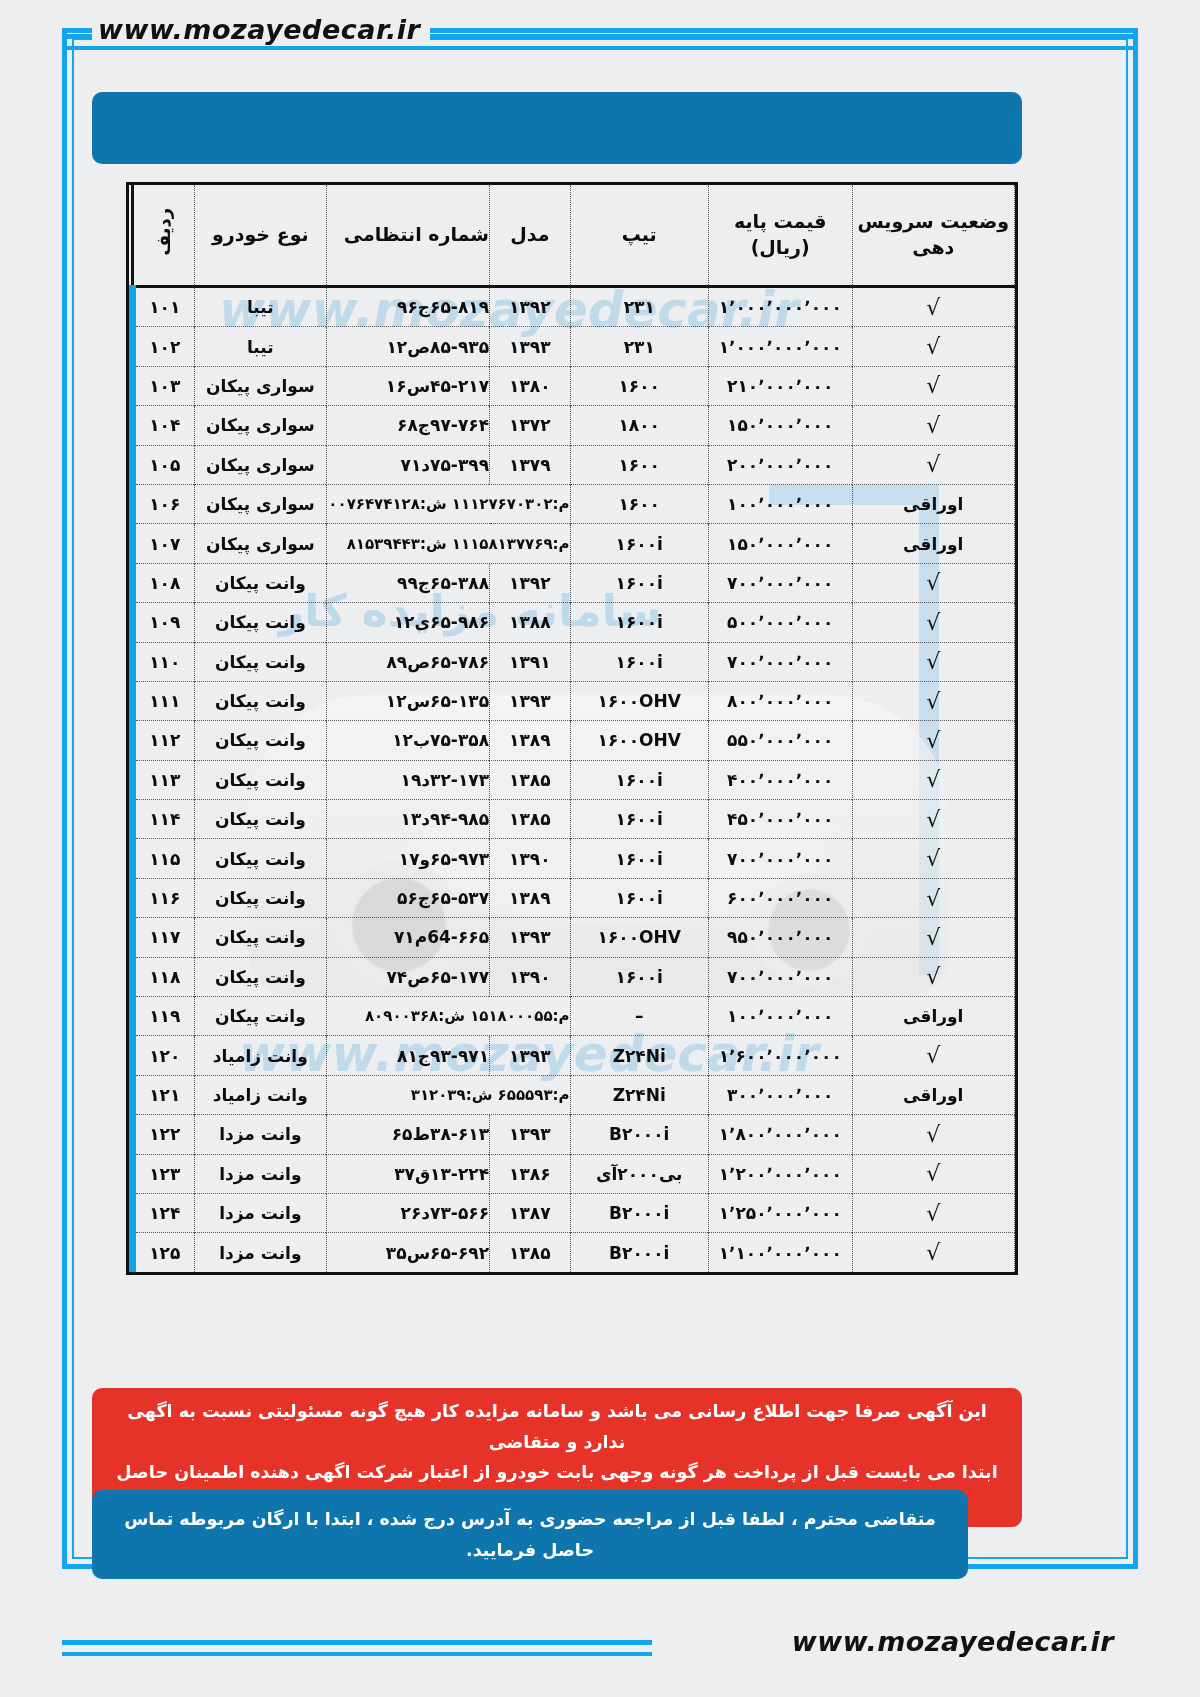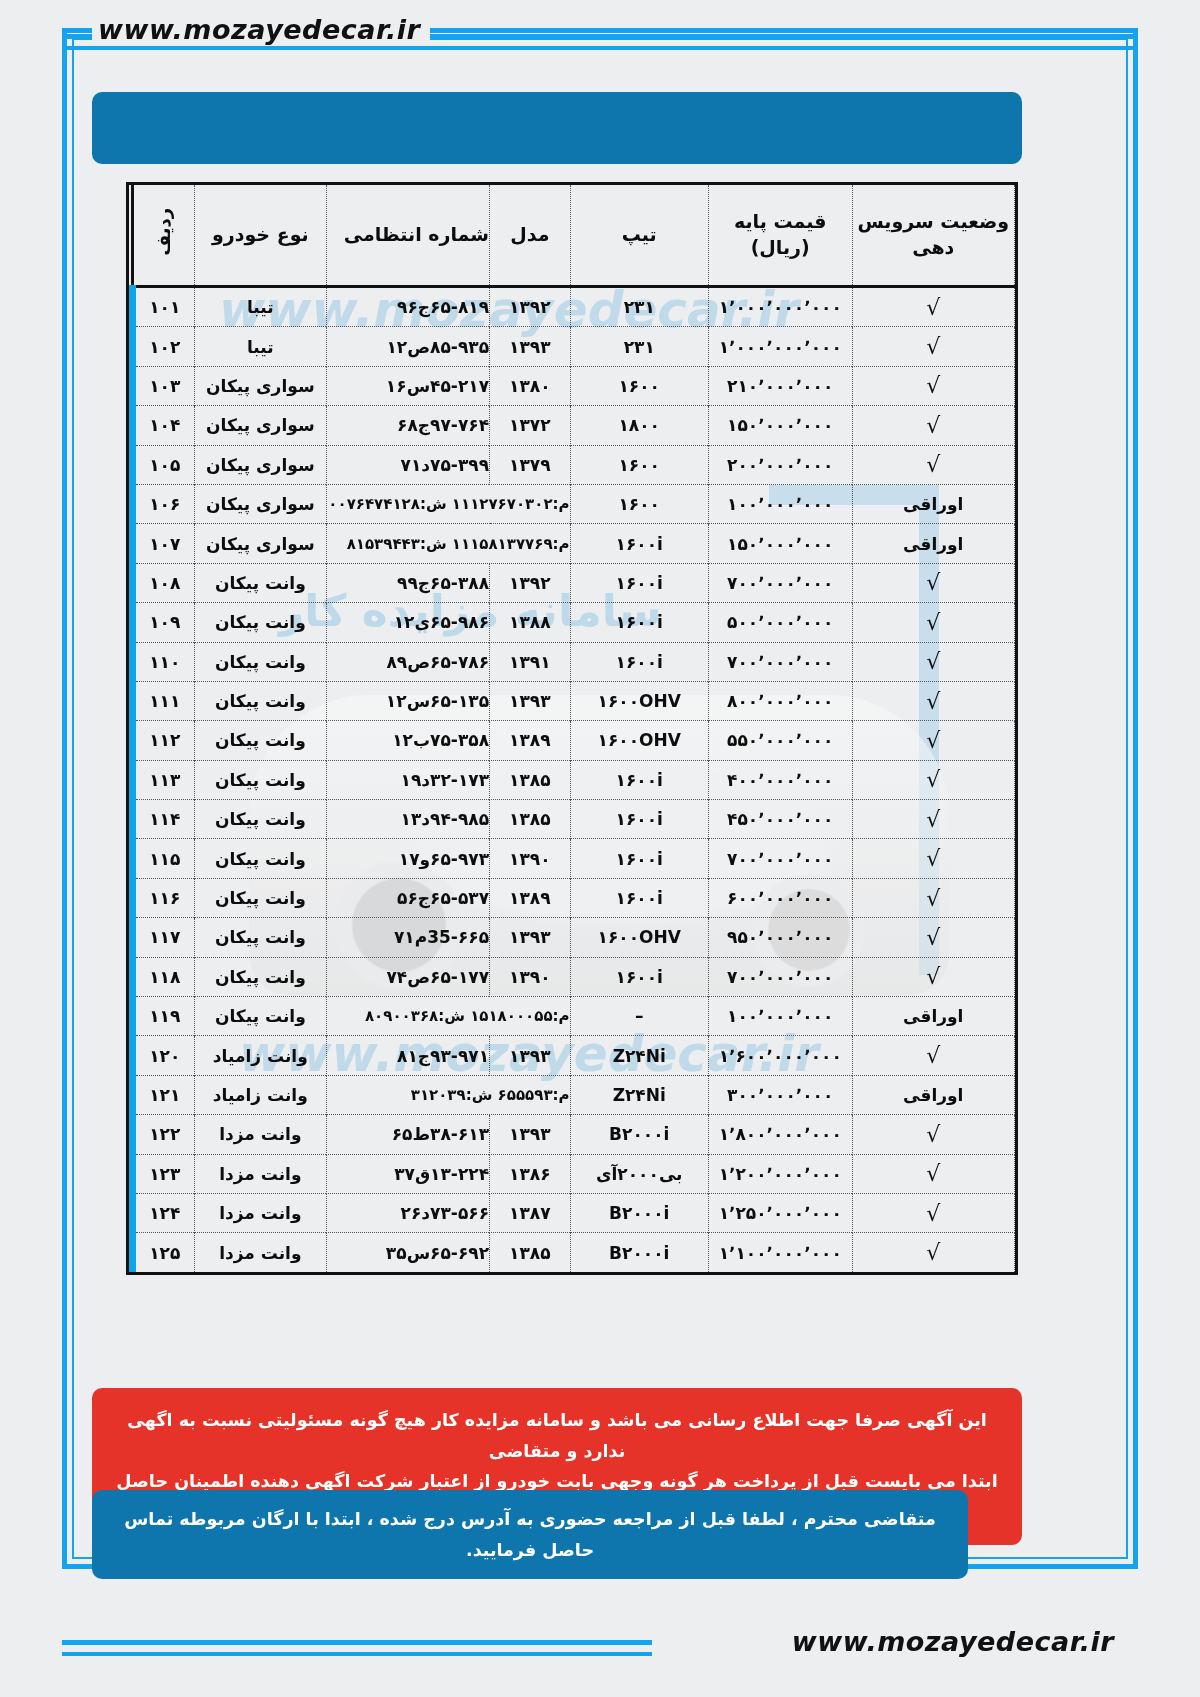--- a/index.html
+++ b/index.html
@@ -140,21 +140,21 @@
   .check{font-size:22px;font-weight:normal;}
   .vin{font-size:15px;letter-spacing:-.2px;margin-left:17px;}
 
   tbody tr:first-child td{border-top:none;}
   tbody tr:last-child td{border-bottom:none;}
 
   
   .notice-red{
     position:absolute;left:92px;top:1388px;width:930px;
     background:#e53329;border-radius:10px;
-    padding:17px 22px;box-sizing:border-box;
+    padding:8px 22px;box-sizing:border-box;
   }
   .notice-blue{
     position:absolute;left:92px;top:1490px;width:876px;
     background:#0e76ad;border-radius:10px;
     padding:14px 22px;box-sizing:border-box;
   }
   .notice-red p,.notice-blue p{
     margin:0;color:#fff;font-weight:bold;
     font-family:"DejaVu Sans",sans-serif;
     font-size:17.5px;line-height:1.75;text-align:center;
@@ -335,21 +335,21 @@
           <td class="c-model">۱۳۸۹</td>
           <td class="c-plate">۶۵-۵۳۷ج۵۶</td>
           <td class="c-car">وانت پیکان</td>
           <td class="c-no">۱۱۶</td>
         </tr>
         <tr>
           <td class="c-status check">√</td>
           <td class="c-price">۹۵۰٬۰۰۰٬۰۰۰</td>
           <td class="c-type">۱۶۰۰OHV</td>
           <td class="c-model">۱۳۹۳</td>
-          <td class="c-plate">35-۶۶۵م۷۱</td>
+          <td class="c-plate">64-۶۶۵م۷۱</td>
           <td class="c-car">وانت پیکان</td>
           <td class="c-no">۱۱۷</td>
         </tr>
         <tr>
           <td class="c-status check">√</td>
           <td class="c-price">۷۰۰٬۰۰۰٬۰۰۰</td>
           <td class="c-type">۱۶۰۰i</td>
           <td class="c-model">۱۳۹۰</td>
           <td class="c-plate">۶۵-۱۷۷ص۷۴</td>
           <td class="c-car">وانت پیکان</td>

